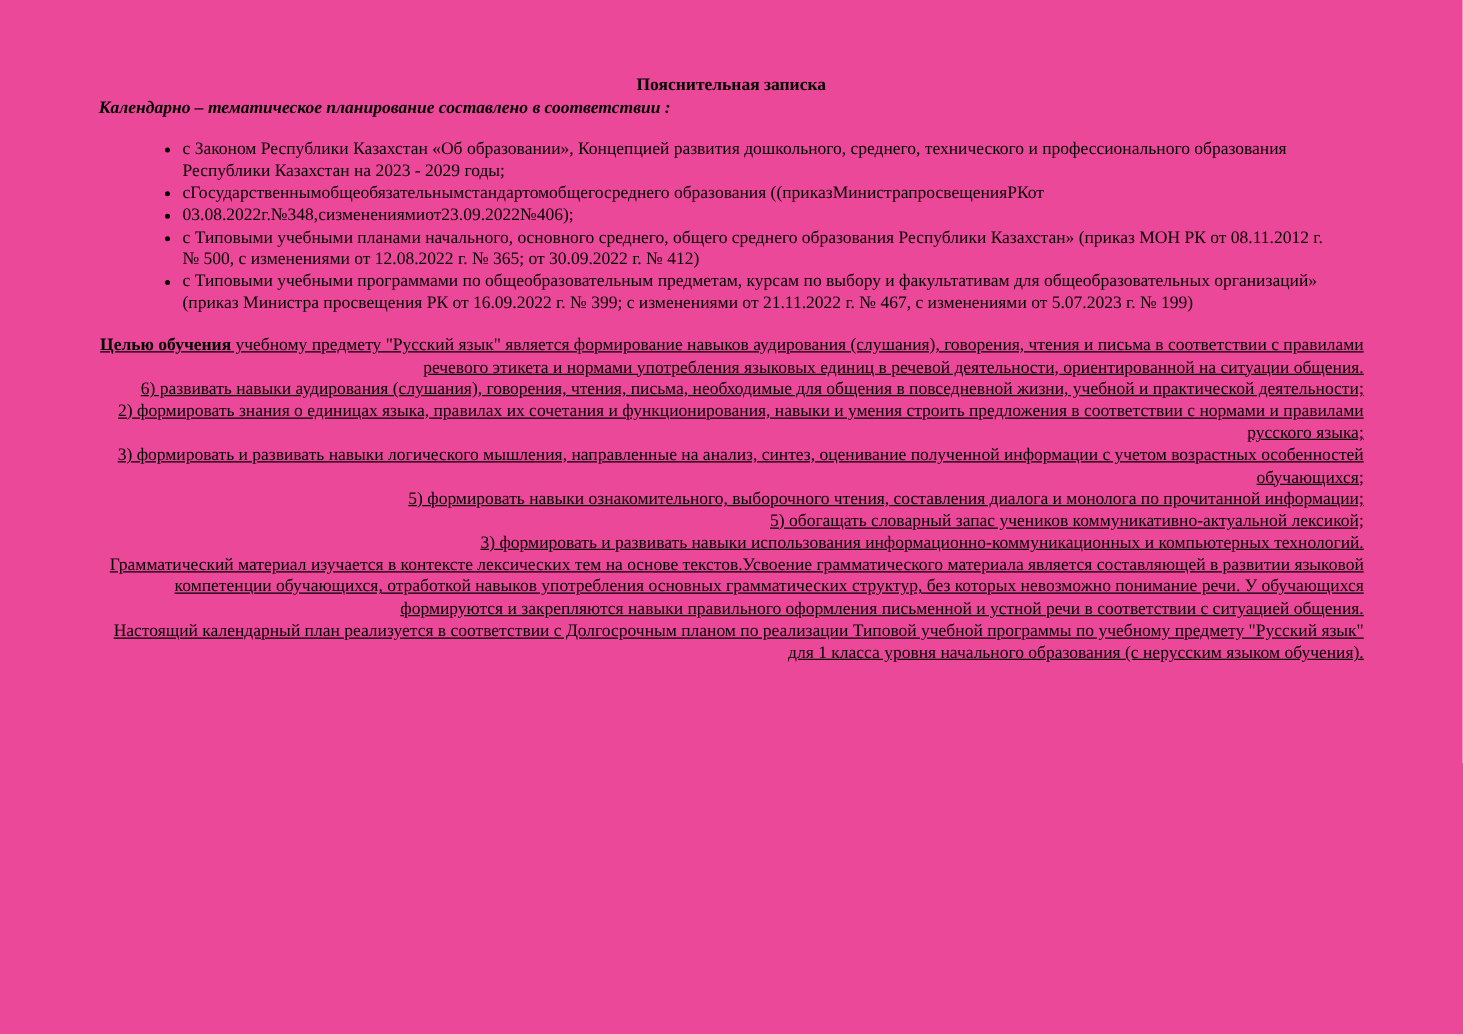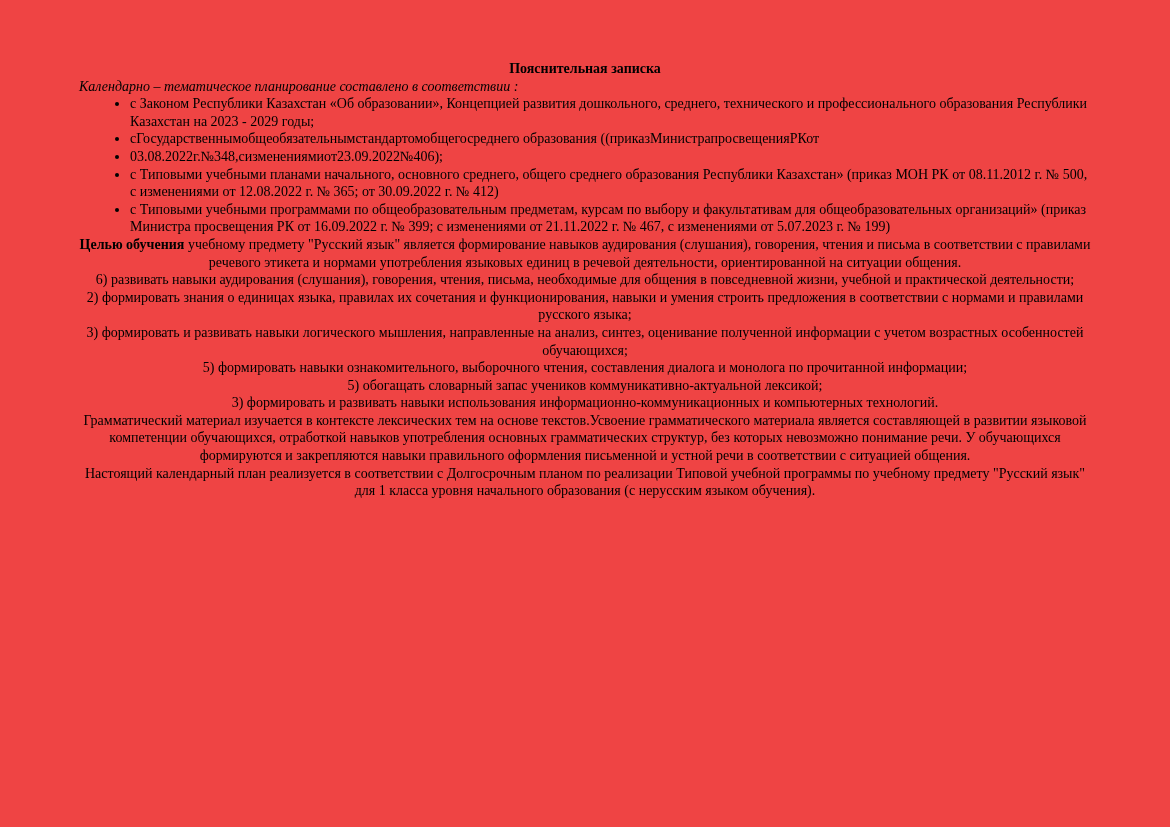--- a/index.html
+++ b/index.html
@@ -14,44 +14,46 @@
     font-family: "Liberation Serif", "DejaVu Serif", serif;
     font-size: 14px;
     line-height: 17.6px;
     color: #000000;
   }
   .page {
     box-sizing: border-box;
     width: 1170px;
     height: 827px;
     padding: 60px 79px 0 79px;
-    background: #ef4444;
+    background: #ec4899;
   }
   .doc-title {
     text-align: center;
     font-weight: bold;
     margin: 0;
     font-size: 14px;
   }
   .doc-subtitle {
     font-style: italic;
     margin: 0;
+    font-weight: bold;
   }
   ul.refs {
-    margin: 0;
+    margin: 16px;
     padding: 0 0 0 51px;
     list-style: disc outside;
   }
   ul.refs li {
     margin: 0;
     padding: 0;
   }
   p.body-par {
     margin: 0;
-    text-align: center;
+    text-align: right;
+    text-decoration: underline;
   }
   b { font-weight: bold; }
 </style>
 </head>
 <body>
 
 <div class="page">
 
   <p class="doc-title">Пояснительная записка</p>
 

